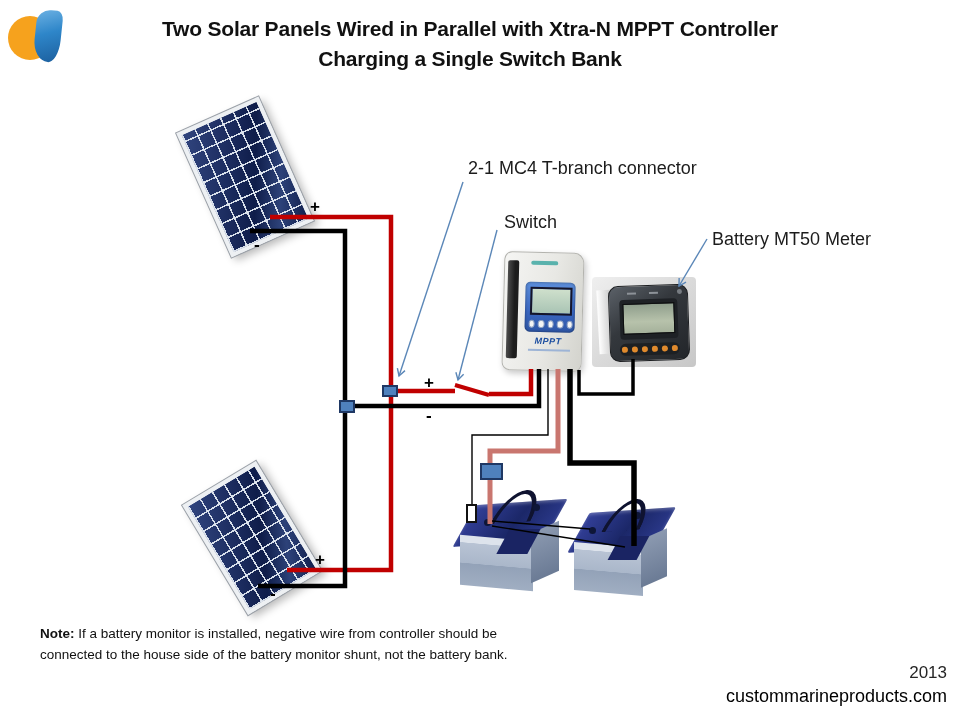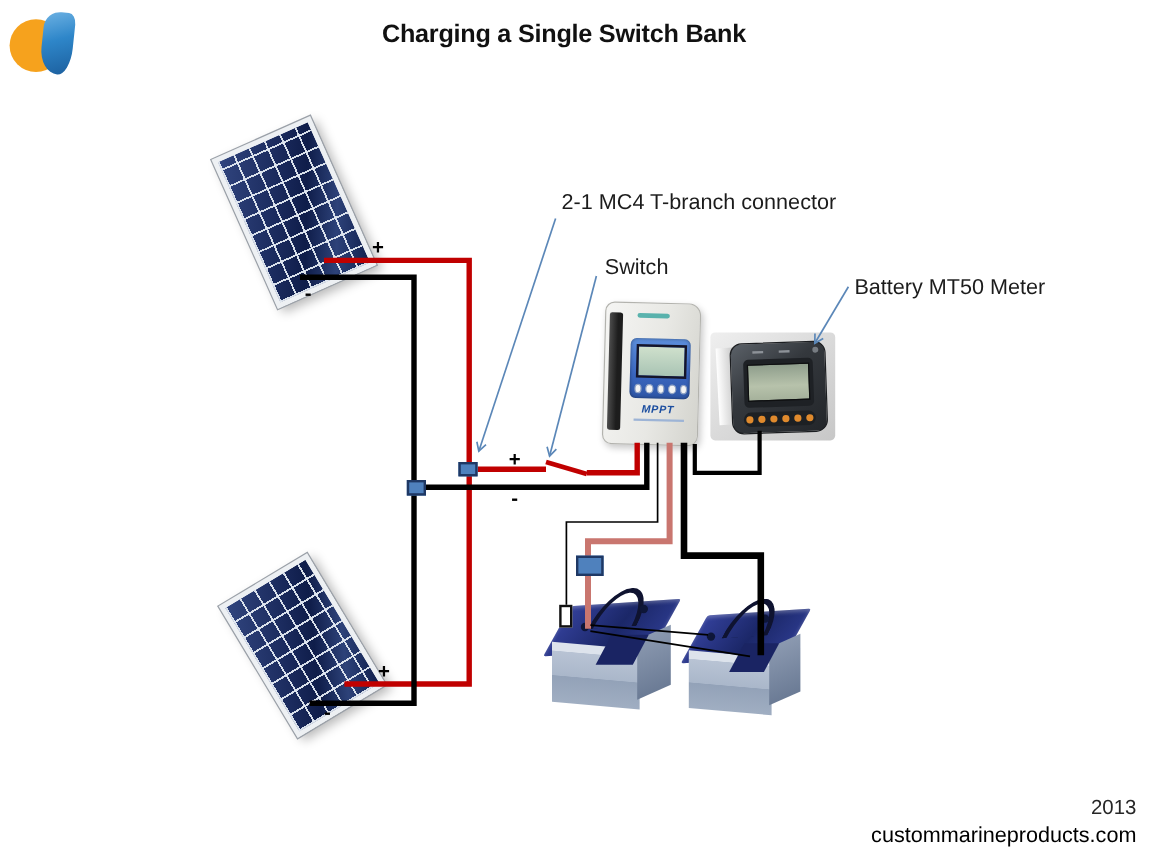--- a/index.html
+++ b/index.html
@@ -107,20 +107,21 @@
 <body>
 
 <div class="canvas">
 
   <div class="logo">
     <div class="logo-sun"></div>
     <div class="logo-sail"></div>
   </div>
 
   <div class="title-wrap">
+    <div class="title-line">Two Solar Panels Wired in Parallel with Xtra-N MPPT Controller</div>
     <div class="title-line">Charging a Single Switch Bank</div>
   </div>
 
   <div class="panel panel-top"></div>
   <div class="panel panel-bottom"></div>
 
   <div class="battery" style="left:460px;top:494px;width:102px;height:96px;">
     <div class="bat-top"></div>
     <div class="bat-handle"></div>
     <div class="bat-front"></div>
@@ -214,17 +215,21 @@
   <div class="callout" style="left:504px;top:212px;">Switch</div>
   <div class="callout" style="left:712px;top:229px;">Battery MT50 Meter</div>
 
   <div class="pol" style="left:310px;top:198px;">+</div>
   <div class="pol" style="left:254px;top:236px;">-</div>
   <div class="pol" style="left:424px;top:374px;">+</div>
   <div class="pol" style="left:426px;top:407px;">-</div>
   <div class="pol" style="left:315px;top:551px;">+</div>
   <div class="pol" style="left:270px;top:585px;">-</div>
 
+  <div class="note">
+    <b>Note:</b>
+    <span>If a battery monitor is installed, negative wire from controller should be connected to the house side of the battery monitor shunt, not the battery bank.</span>
+  </div>
 
   <div class="footer-year">2013</div>
   <div class="footer-site">custommarineproducts.com</div>
 
 </div>
 
 </body></html>

